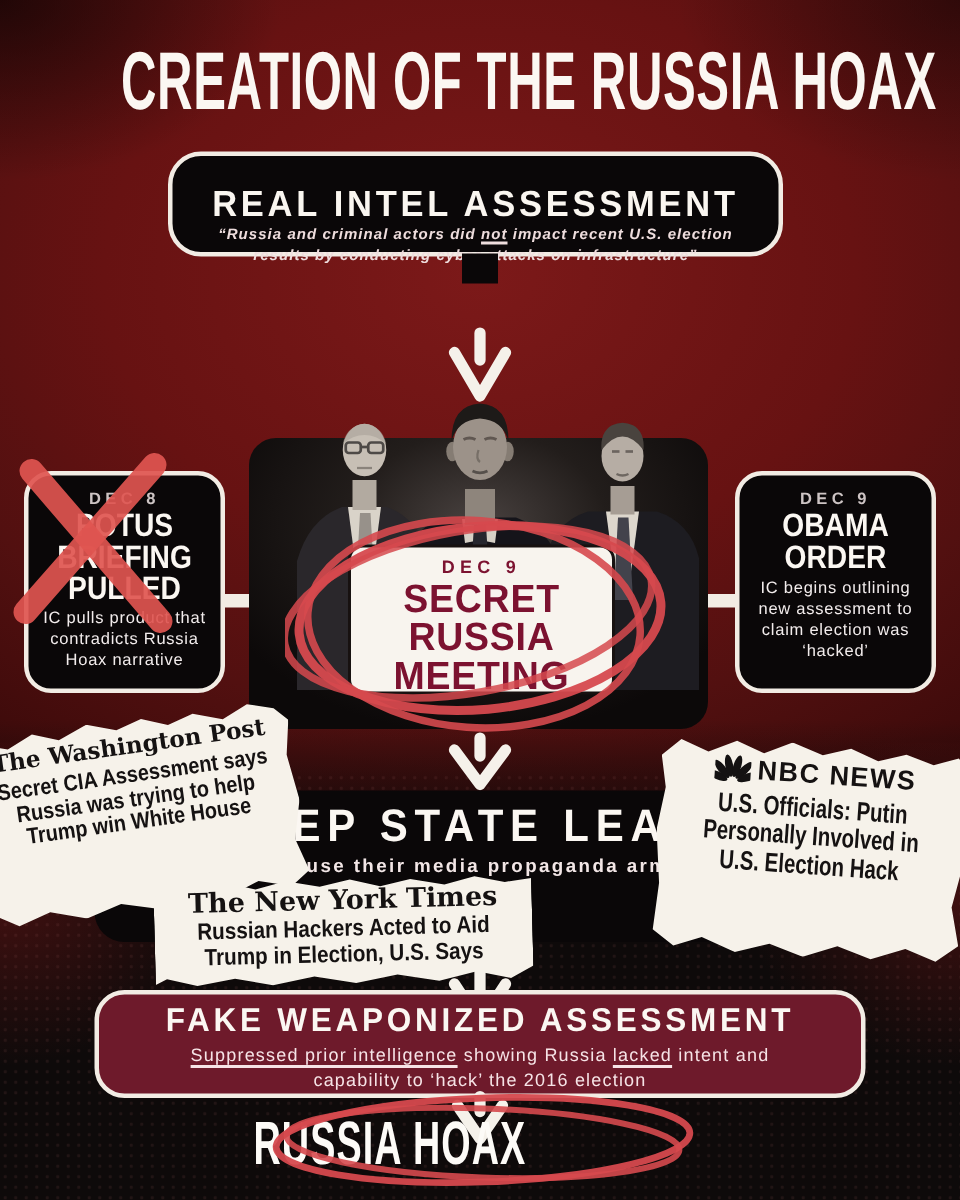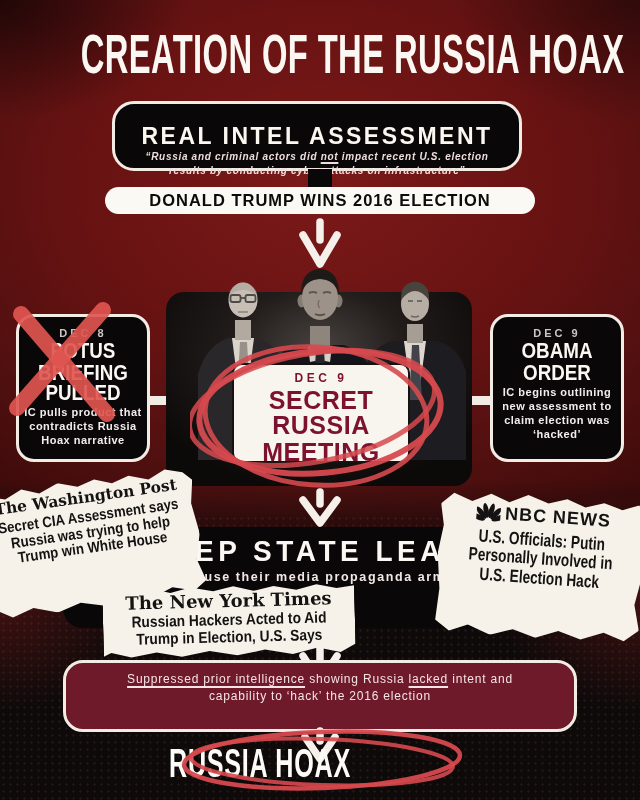--- a/index.html
+++ b/index.html
@@ -55,21 +55,21 @@
   
   .photo { left:166px; top:292px; width:306px; height:194px; border-radius:18px;
     background: radial-gradient(62% 72% at 50% 30%, #494240 0%, #221d1b 45%, #0c0909 100%); }
   .figures { left:170px; top:248px; }
 
   
   .side { width:134px; height:148px; border-radius:18px; padding-top:10px; }
   .side-date { font-size:11px; font-weight:800; letter-spacing:3px; color:#cdc4c4; }
   .side-title { margin-top:2px; font-size:20px; font-weight:900; line-height:.98; color:#fbf7f2;
                 transform:scale(.94,1.08); transform-origin:50% 0; }
-  .side-body { margin-top:5px; padding:0 5px; font-size:11px; font-weight:700; letter-spacing:.5px;
+  .side-body { margin-top:5px; padding:0 5px; font-size:11px; font-weight:400; letter-spacing:.5px;
                line-height:1.28; color:#f2ecec; }
   .side-l { left:16px; top:314px; }
   .side-r { left:490px; top:314px; }
   .conn { background:#f2ece4; height:9px; top:396px; }
   .conn-l { left:149px; width:18px; }
   .conn-r { left:471px; width:20px; }
 
   
   .redx path { stroke:#e05550; stroke-width:16; stroke-linecap:round; fill:none; opacity:.92; }
 
@@ -139,23 +139,20 @@
     <span class="squish">CREATION OF THE RUSSIA HOAX</span>
   </div>
 
   <div class="abs ctr panel intel">
     <div class="intel-h">REAL INTEL ASSESSMENT</div>
     <div class="intel-q"><span>“Russia and criminal actors did </span><span class="u">not</span><span> impact recent U.S. election results by conducting cyber attacks on infrastructure”</span></div>
   </div>
 
   <div class="abs stem"></div>
 
-  <div class="abs ctr pill">
-    <span class="squish">DONALD TRUMP WINS 2016 ELECTION</span>
-  </div>
 
   <svg class="abs arr" style="left:297px;top:219px;" width="46" height="50" viewBox="0 0 46 50">
     <path d="M23,3 L23,21"></path>
       <path d="M6,16 L23,45 L40,16"></path>
   </svg>
 
   <div class="abs ctr panel side side-l">
     <div class="side-date">DEC 8</div>
     <div class="side-title">POTUS BRIEFING PULLED</div>
     <div class="side-body">IC pulls product that contradicts Russia Hoax narrative</div>
@@ -272,20 +269,21 @@
     </div>
     <div class="headline">U.S. Officials: Putin Personally Involved in U.S. Election Hack</div>
   </div>
 
   <div class="abs ctr clip nyt">
     <div class="masthead">The New York Times</div>
     <div class="headline">Russian Hackers Acted to Aid Trump in Election, U.S. Says</div>
   </div>
 
   <div class="abs ctr fake">
+    <div class="fake-h"><span class="squish">FAKE WEAPONIZED ASSESSMENT</span></div>
     <div class="fake-b"><span class="u">Suppressed prior intelligence</span><span> showing Russia </span><span class="u">lacked</span><span> intent and capability to ‘hack’ the 2016 election</span></div>
   </div>
 
   <svg class="abs arr" style="left:299px;top:729px;" width="42" height="34" viewBox="0 0 42 34">
     <path d="M21,2 L21,12"></path>
       <path d="M6,8 L21,30 L36,8"></path>
   </svg>
 
   <div class="abs ctr final">
     <span class="squish">RUSSIA HOAX</span>

